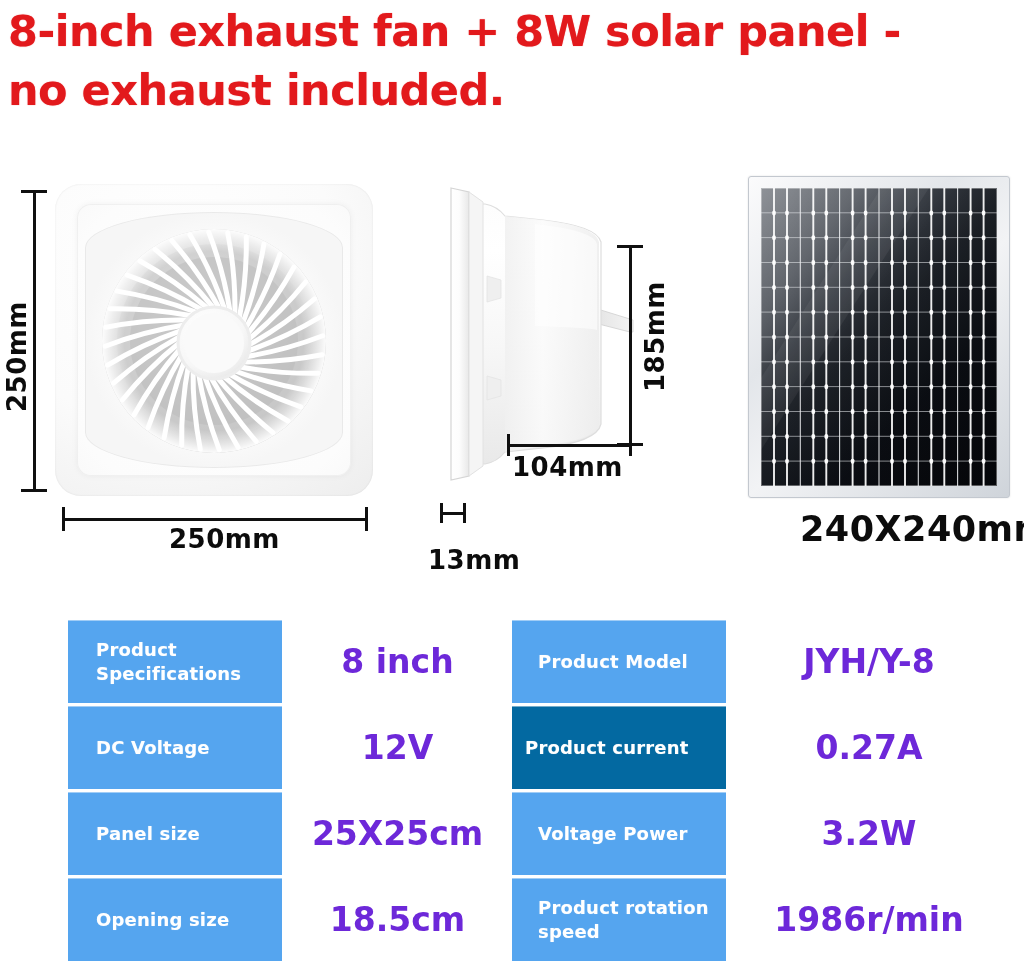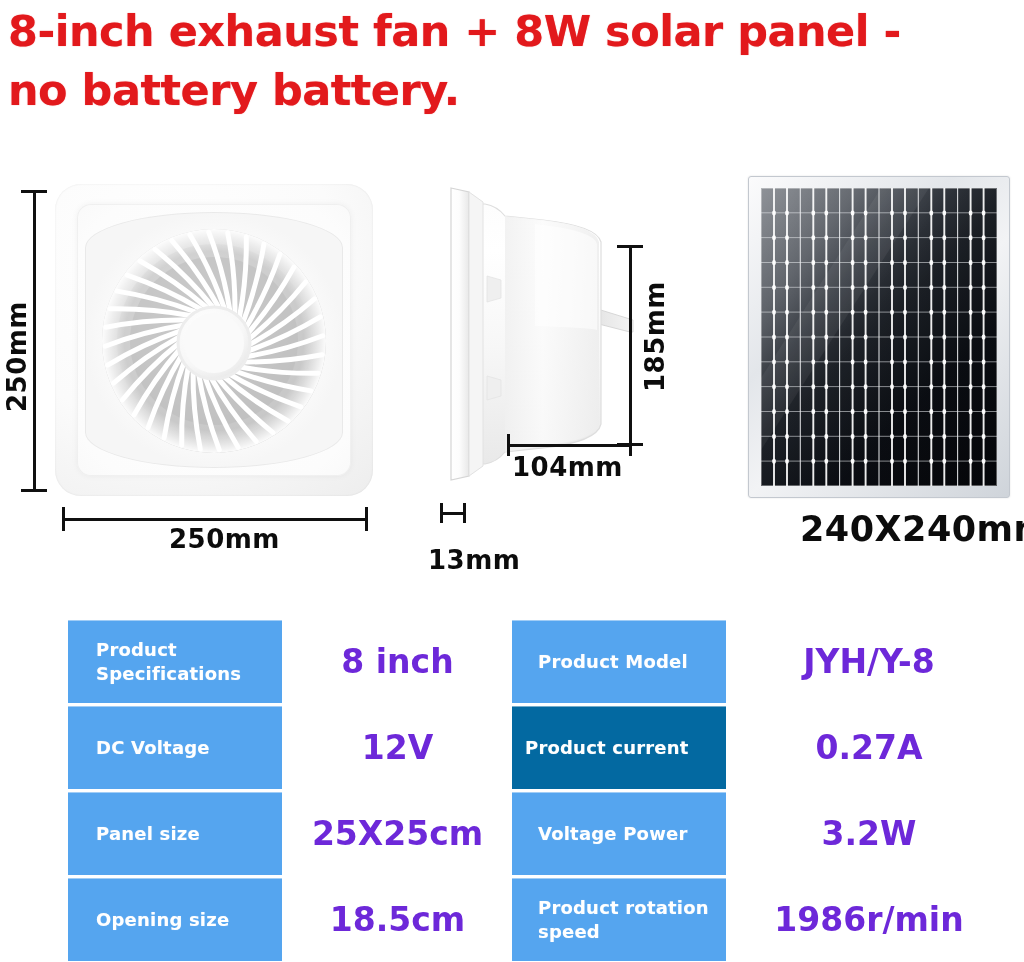--- a/index.html
+++ b/index.html
@@ -220,21 +220,21 @@
   #spec-col-left  .spec-value { left: 214px; width: 231px; font-size: 33px; }
   #spec-col-right .spec-value { left: 214px; width: 286px; font-size: 33px; }
   .spec-value.small { font-size: 19px; }
 </style>
 </head>
 <body>
 
 <div id="page">
 
   <div id="title-block" style="color: rgb(226, 25, 28);"><span>8-inch exhaust fan + 8W solar panel -</span>
-<span>no battery battery.</span></div>
+<span>no exhaust included.</span></div>
 
   <div class="figure-area">
 
     <div class="dim-line-v" style="left:33px; top:190px; height:302px;"></div>
     <div class="dim-cap-h" style="left:21px; top:190px; width:26px;"></div>
     <div class="dim-cap-h" style="left:21px; top:489px; width:26px;"></div>
     <div class="dim-label vertical" style="left:2px; top:412px;">250mm</div>
 
     <div id="fan-front">
       <div id="fan-front-body"></div>

